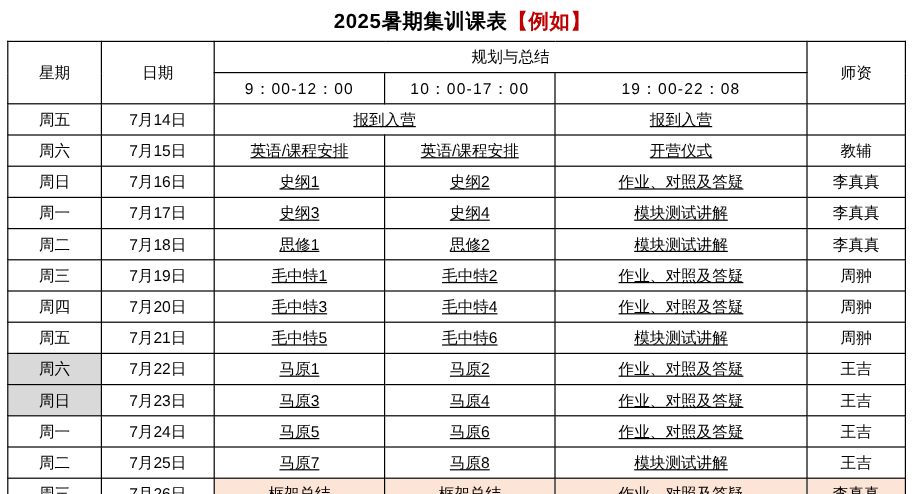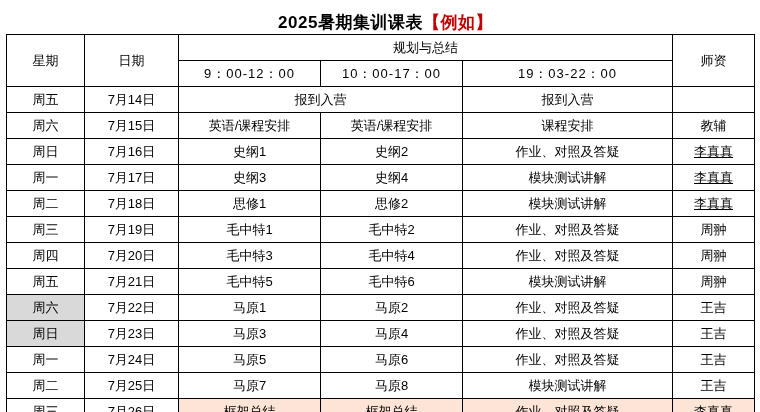--- a/index.html
+++ b/index.html
@@ -16,21 +16,21 @@
   }
   .sheet {
     width: 760px;
     height: 412px;
     position: relative;
     box-sizing: border-box;
   }
   .title-row {
     height: 34px;
     display: flex;
-    align-items: flex-end;
+    align-items: center;
     justify-content: center;
     padding-left: 11px;
   }
   .title {
     font-size: 17px;
     font-weight: bold;
     letter-spacing: 0.5px;
     white-space: nowrap;
   }
   .title .hl {
@@ -67,32 +67,32 @@
   .hdr-sub {
     font-size: 13px;
     letter-spacing: 1px;
     margin-left: 40px;
   }
   .hdr-group {
     font-size: 13.5px;
   }
   .cell-bold {
     font-weight: bold;
+    text-decoration: underline;
   }
   .shade-gray {
     background: #d9d9d9;
     font-weight: bold;
   }
   .shade-peach {
     background: #fce4d6;
     font-weight: bold;
   }
   .teacher-ul {
     font-weight: bold;
-    text-decoration: underline;
   }
   .teacher-plain {
     font-weight: normal;
   }
 </style>
 </head>
 <body>
 
 <div class="sheet">
 
@@ -112,37 +112,37 @@
     <thead>
       <tr>
         <th class="hdr-main" rowspan="2">星期</th>
         <th class="hdr-main" rowspan="2">日期</th>
         <th class="hdr-group" colspan="3">规划与总结</th>
         <th class="hdr-main" rowspan="2">师资</th>
       </tr>
       <tr>
         <th class="hdr-sub">9：00-12：00</th>
         <th class="hdr-sub">10：00-17：00</th>
-        <th class="hdr-sub">19：03-22：00</th>
+        <th class="hdr-sub">19：00-22：08</th>
       </tr>
     </thead>
     <tbody id="tbody">
         <tr>
           <td>周五</td>
           <td>7月14日</td>
           <td class="cell-bold" colspan="2">报到入营</td>
           <td class="cell-bold">报到入营</td>
           <td class="teacher-plain"></td>
         </tr>
         <tr>
           <td>周六</td>
           <td>7月15日</td>
           <td class="cell-bold">英语/课程安排</td>
           <td class="cell-bold">英语/课程安排</td>
-          <td class="cell-bold">课程安排</td>
+          <td class="cell-bold">开营仪式</td>
           <td class="teacher-plain">教辅</td>
         </tr>
         <tr>
           <td>周日</td>
           <td>7月16日</td>
           <td class="cell-bold">史纲1</td>
           <td class="cell-bold">史纲2</td>
           <td class="cell-bold">作业、对照及答疑</td>
           <td class="teacher-ul">李真真</td>
         </tr>

